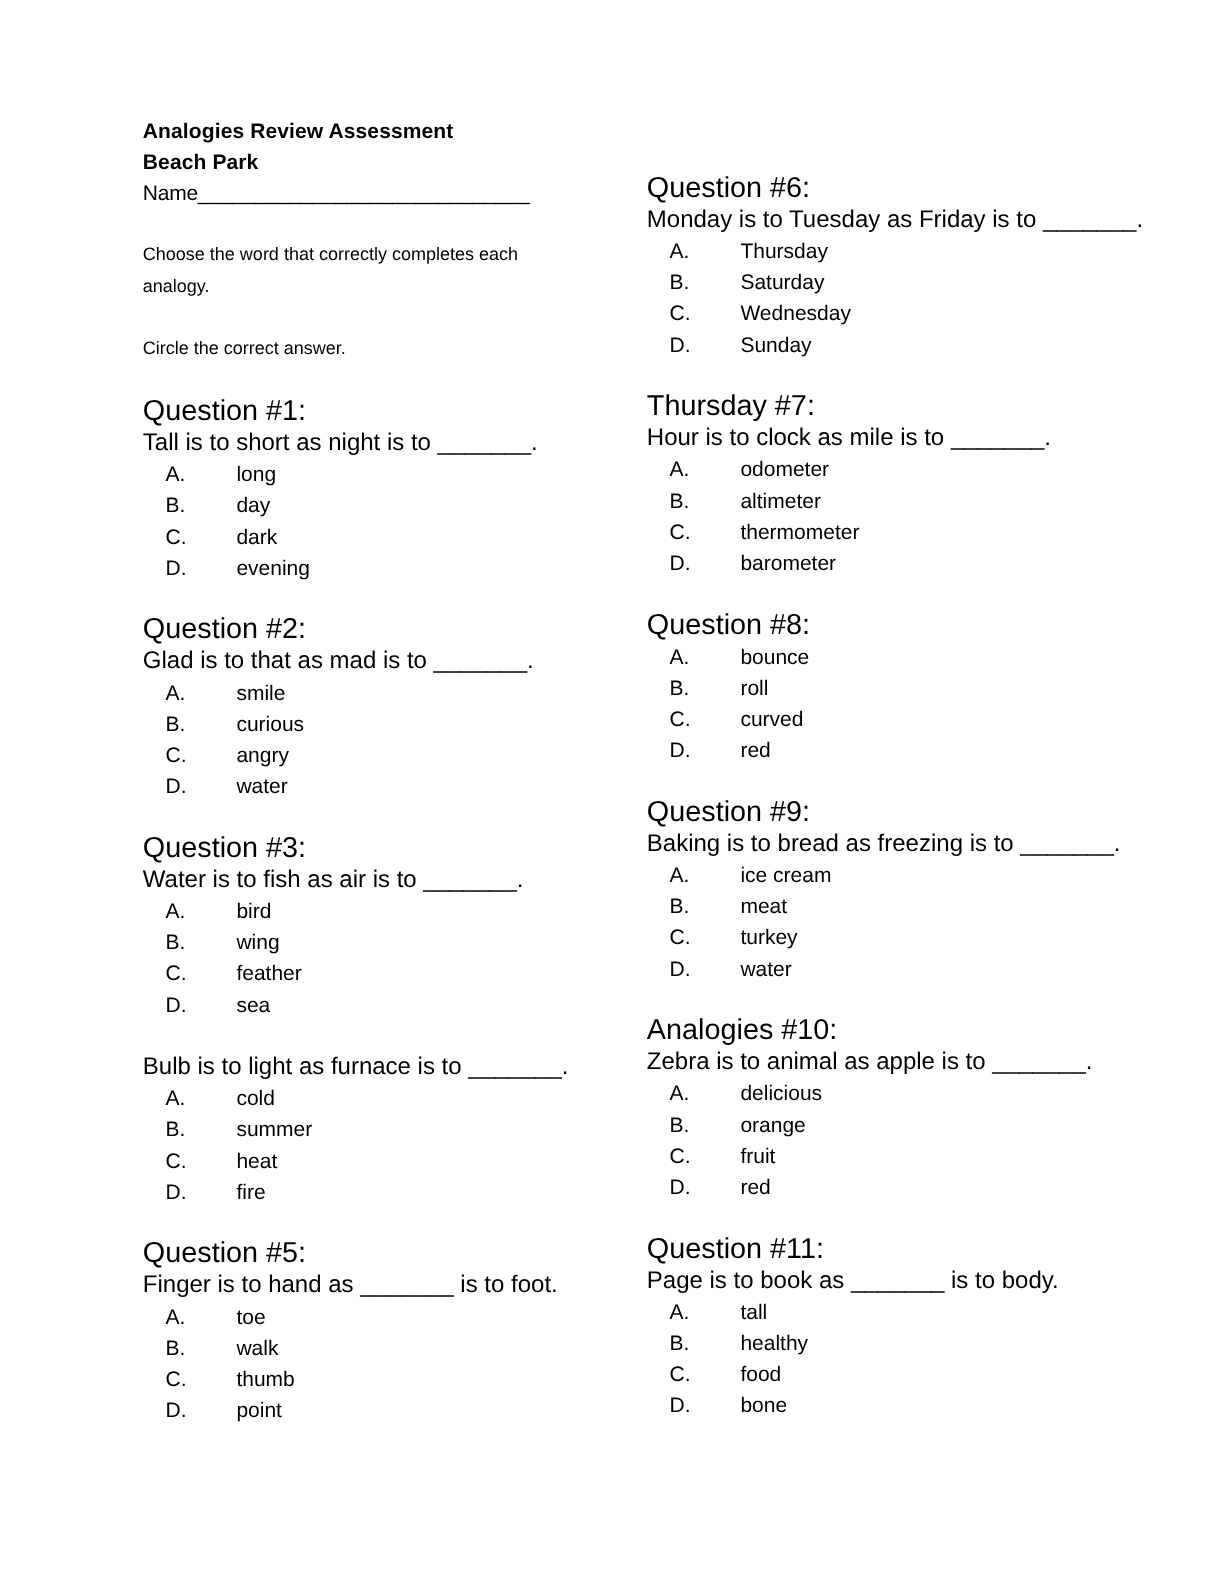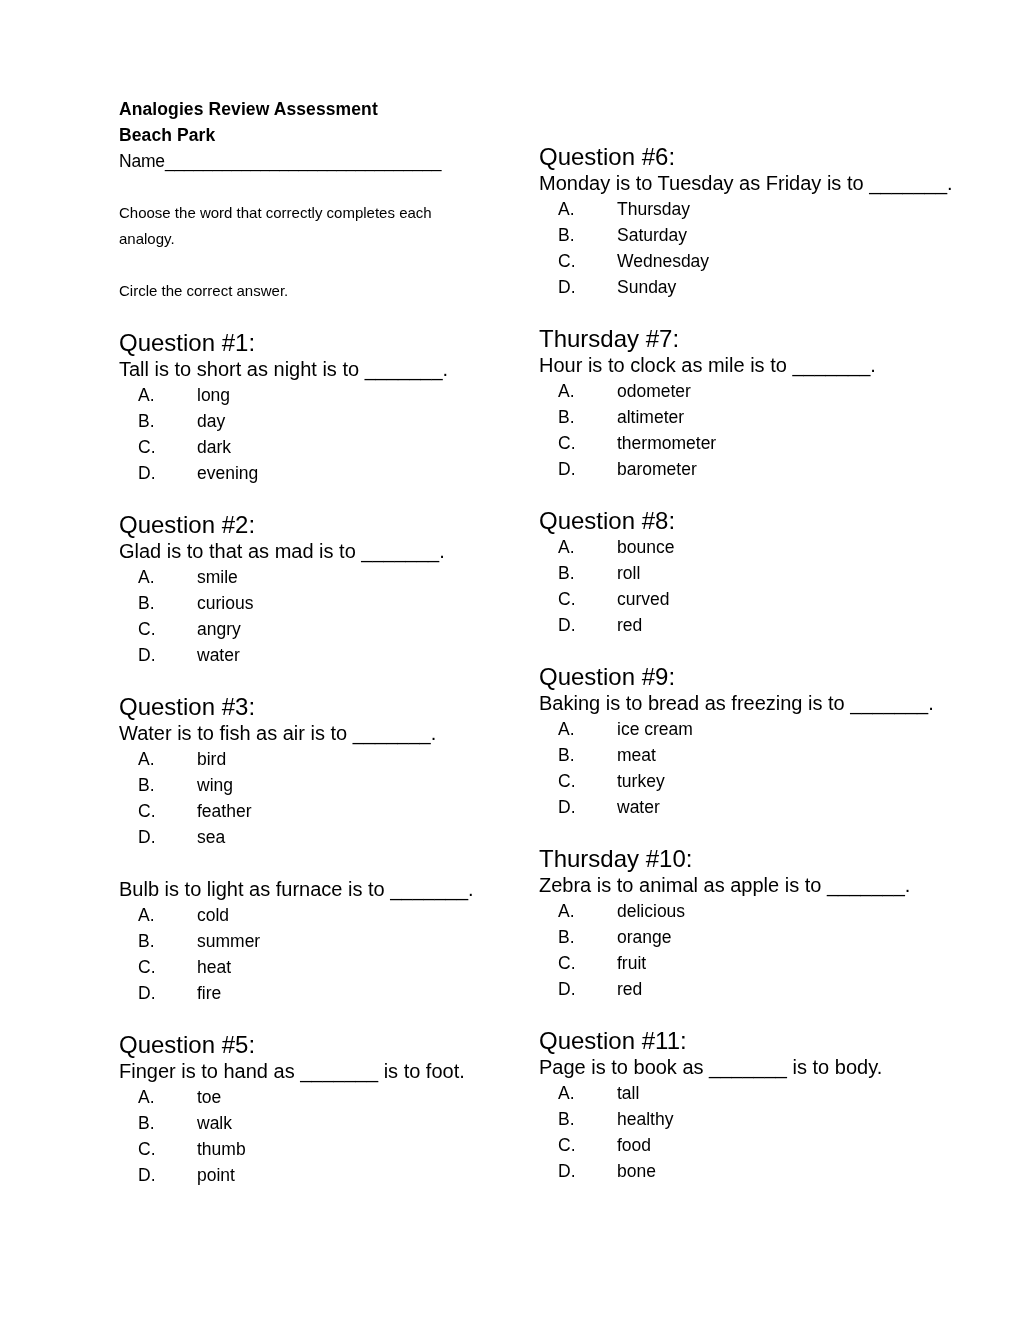--- a/index.html
+++ b/index.html
@@ -308,21 +308,21 @@
                 <span class="otext">turkey</span>
               </li>
               <li class="oitem">
                 <span class="oletter">D.</span>
                 <span class="otext">water</span>
               </li>
             </ul>
           </div>
           <div class="spacer"></div>
           <div class="qblock">
-            <div class="qlabel">Thursday #10:</div>
+            <div class="qlabel">Analogies #10:</div>
             <div class="qtext">Zebra is to animal as apple is to _______.</div>
             <ul class="olist">
               <li class="oitem">
                 <span class="oletter">A.</span>
                 <span class="otext">delicious</span>
               </li>
               <li class="oitem">
                 <span class="oletter">B.</span>
                 <span class="otext">orange</span>
               </li>

